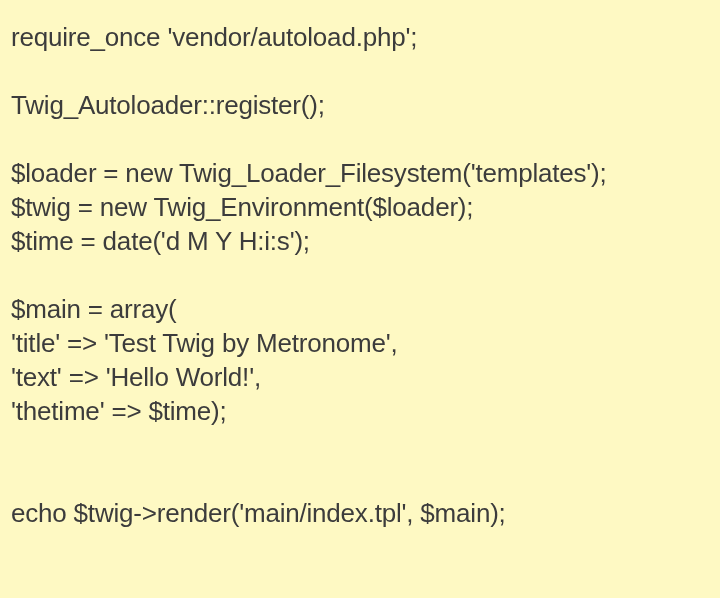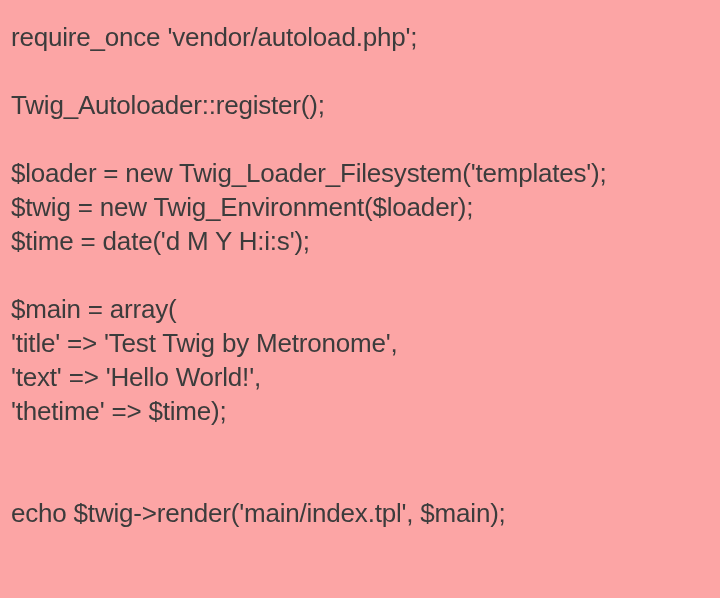--- a/index.html
+++ b/index.html
@@ -9,21 +9,21 @@
   }
   body {
     width: 720px;
     height: 598px;
     overflow: hidden;
     font-family: "Liberation Sans", "DejaVu Sans", sans-serif;
   }
   .code-page {
     width: 720px;
     height: 598px;
-    background: #fca5a5;
+    background: #fef9c3;
     box-sizing: border-box;
     padding: 20px 0 0 11px;
   }
   .code-block {
     margin: 0;
     padding: 0;
     font-family: "Liberation Sans", "DejaVu Sans", sans-serif;
     font-size: 26px;
     line-height: 34px;
     color: #3c3c3c;

